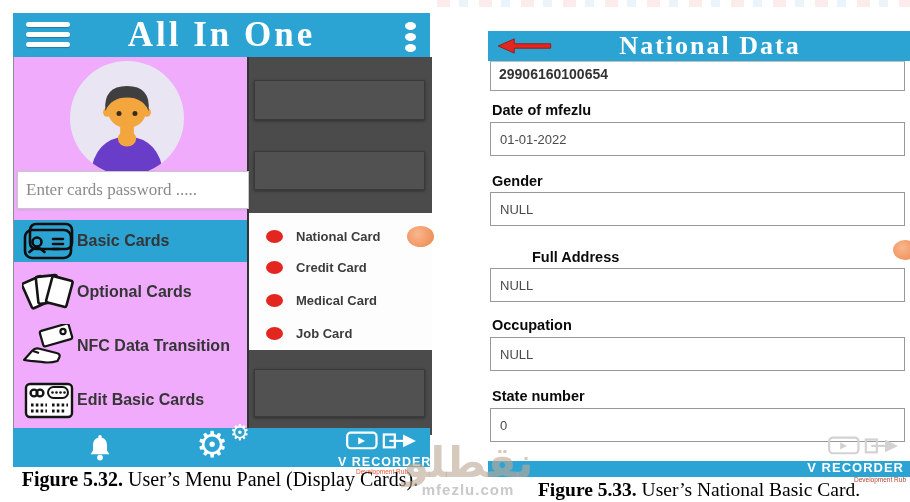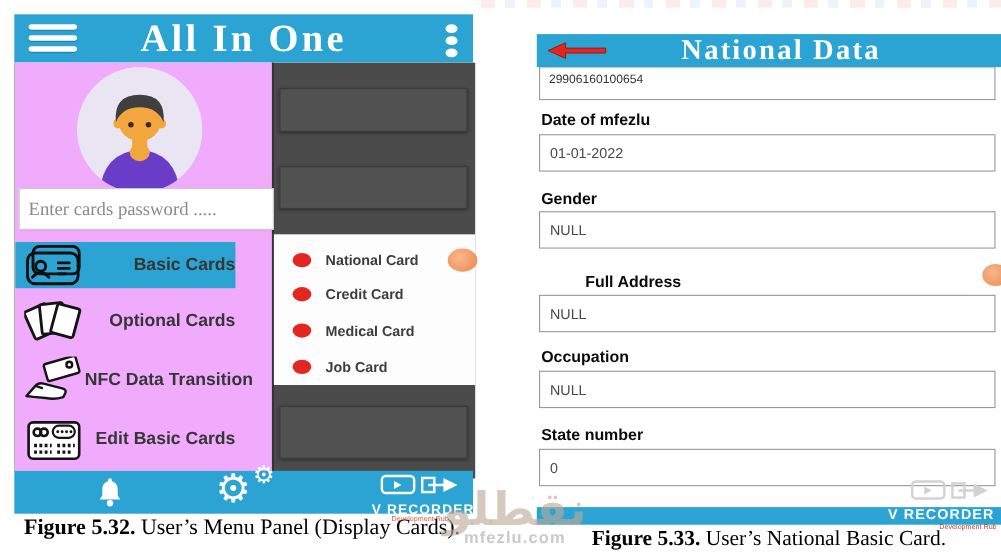--- a/index.html
+++ b/index.html
@@ -31,21 +31,21 @@
   .cardlist{position:absolute;left:0;top:156px;width:100%;height:137px;background:#fdfdfd;}
   .cl-row{position:absolute;left:17px;height:18px;display:flex;align-items:center;gap:13px;cursor:pointer;}
   .cl-dot{width:17px;height:13px;border-radius:50%;background:#e3261f;flex:0 0 17px;}
   .cl-lbl{font-size:13px;font-weight:bold;color:#3c3c3c;white-space:nowrap;}
 
   .drawer{position:absolute;left:0;top:0;width:233px;height:371px;background:#f0abfc;}
   .avatar{position:absolute;left:56px;top:4px;width:114px;height:114px;}
   .pwd{position:absolute;left:3px;top:114px;width:222px;height:36px;border:1px solid #c7c7c7;background:#fff;
     box-shadow:0 1px 2px rgba(0,0,0,.08);display:flex;align-items:center;padding-left:8px;
     font-family:"Liberation Serif",serif;font-size:17px;color:#8b8b8b;cursor:text;}
-  .mi{position:absolute;left:0;width:200px;display:flex;align-items:center;cursor:pointer;justify-content:space-between;}
+  .mi{position:absolute;left:0;width:233px;display:flex;align-items:center;cursor:pointer;}
   .mi-ic{flex:0 0 56px;margin-left:7px;display:flex;justify-content:center;align-items:center;}
   .mi-lbl{font-size:16px;font-weight:bold;color:#353535;white-space:nowrap;}
   .mi-basic{top:163px;height:42px;background:#2ca4d3;}
   .mi-optional{top:212px;height:46px;}
   .mi-nfc{top:266px;height:46px;}
   .mi-edit{top:320px;height:46px;}
 
   .al-bottombar{position:absolute;left:0;top:415px;width:417px;height:39px;}
   .bell{position:absolute;left:72px;top:5px;width:30px;height:30px;cursor:pointer;}
   .gear-big{position:absolute;left:183px;top:-4px;font-family:"DejaVu Sans",sans-serif;font-size:36px;color:#fff;cursor:pointer;}
@@ -54,21 +54,21 @@
   .vrec-title{font-size:12.5px;font-weight:bold;letter-spacing:1px;white-space:nowrap;}
   .vrec-sub{font-size:6.5px;color:#e0553a;margin-top:-1px;white-space:nowrap;}
 
   
   .app-r{position:absolute;left:488px;top:31px;width:422px;height:447px;}
   .ar-header{position:absolute;left:0;top:0;width:422px;height:30px;}
   .back-arrow{position:absolute;left:8px;top:7px;cursor:pointer;}
   .ar-title{position:absolute;left:0;right:0;top:0;text-align:center;font-family:"Liberation Serif",serif;
     font-weight:bold;font-size:26px;line-height:30px;color:#fff;letter-spacing:2px;padding-left:22px;}
   .f0{position:absolute;left:2px;top:30px;width:405px;height:24px;border:1px solid #9a9a9a;border-top-color:#c0c0c0;background:#fff;
-    font-size:11px;font-weight:normal;color:#333;padding:4px 0 0 8px;cursor:text;}
+    font-size:14px;font-weight:bold;color:#333;padding:4px 0 0 8px;cursor:text;}
   .flabel{position:absolute;left:4px;font-size:14.5px;font-weight:bold;color:#0a0a0a;white-space:nowrap;}
   .fbox{position:absolute;left:2px;width:404px;height:32px;border:1px solid #989898;background:#fff;display:flex;align-items:center;
     padding-left:9px;font-size:13px;color:#4a4a4a;cursor:text;}
   .lab-date{top:71px;} .box-date{top:91px;}
   .lab-gender{top:142px;} .box-gender{top:161px;}
   .lab-addr{top:218px;margin-left:40px;} .box-addr{top:237px;}
   .lab-occ{top:286px;} .box-occ{top:306px;}
   .lab-state{top:357px;} .box-state{top:377px;}
   .vrec-r-icons{position:absolute;right:6px;top:403px;}
   .ar-bar{position:absolute;left:0;top:430px;width:422px;height:16px;}

